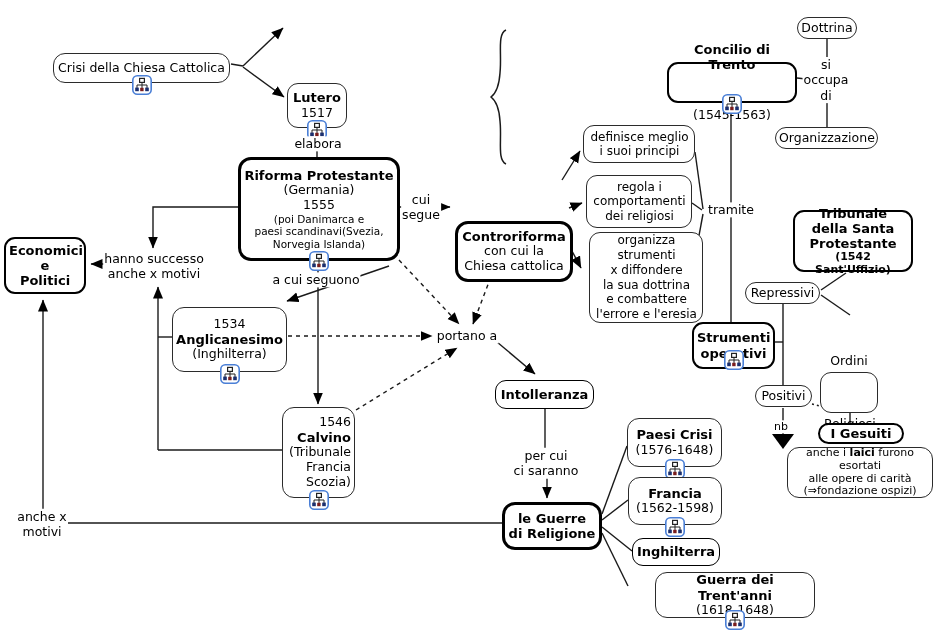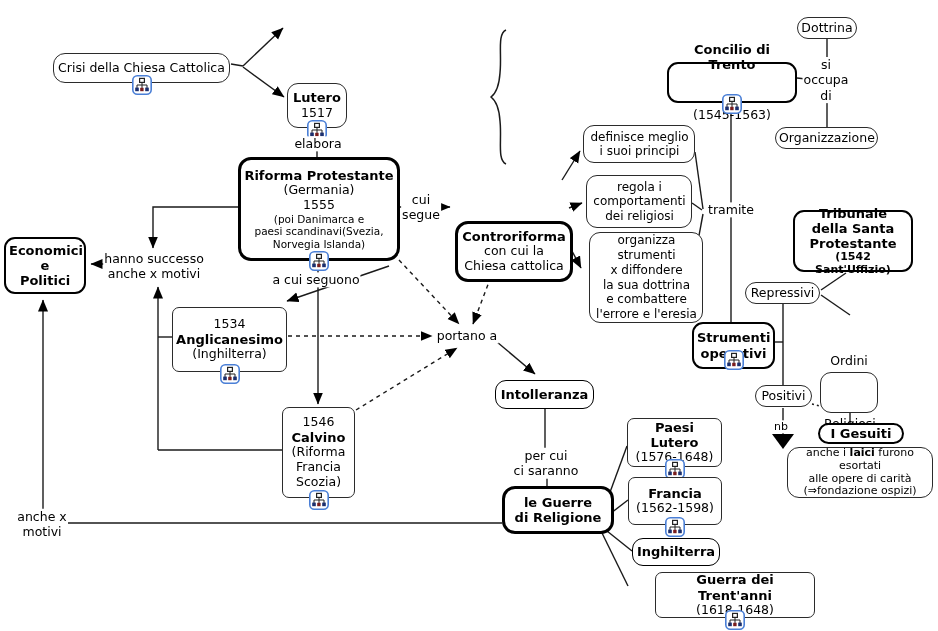--- a/index.html
+++ b/index.html
@@ -15,21 +15,21 @@
     text-align:center; font-size:12.5px; line-height:1.18;
     padding:1px 3px; z-index:2;
   }
   .node .bld { font-weight:bold; font-size:13px; }
   .node .sm  { font-size:10.5px; }
   .b16 { border-width:1.6px; }
   .b18 { border-width:1.8px; border-color:#000; }
   .b2  { border-width:2px;  border-color:#000; }
   .b25 { border-width:2.5px; border-color:#000; }
   .thick { border:3.5px solid #000; border-radius:13px; }
-  .r13 { border-radius:7px; }
+  .r13 { border-radius:12px; }
   .leftal { text-align:center; padding-left:4px; }
   .icon {
     position:absolute; left:50%; transform:translateX(-50%);
     bottom:-13px; width:20px; height:20px; z-index:5; display:block;
   }
   .icon-in { bottom:-3px; }
   .lbl {
     position:absolute; transform:translate(-50%,-50%);
     background:#fff; font-size:12.5px; line-height:1.22;
     text-align:center; white-space:nowrap; z-index:3; padding:0 1px;
@@ -244,47 +244,47 @@
     <span class="icon"><svg viewBox="0 0 20 20" width="20" height="20">
           <rect x="0.8" y="0.8" width="18.4" height="18.4" rx="4.5" fill="#ffffff" stroke="#4a7fd6" stroke-width="1.6"></rect>
           <rect x="7.6" y="3.4" width="4.8" height="4" fill="#fff" stroke="#222" stroke-width="1.2"></rect>
           <path d="M10,7.5 L10,10 M5,13 L5,10 L15,10 L15,13 M10,10 L10,13.5" stroke="#222" stroke-width="1" fill="none"></path>
           <rect x="3.2" y="12.6" width="3.6" height="3.6" fill="#1b2f6e"></rect>
           <rect x="8.2" y="12.8" width="3.4" height="3.4" fill="#7a1d1d"></rect>
           <rect x="13.2" y="12.6" width="3.6" height="3.6" fill="#1b2f6e"></rect>
         </svg></span>
   </div>
 
-  <div class="node b16 r13" style="left:282px;top:407px;width:73px;height:91px;">
+  <div class="node b16 r13" style="left:282px;top:407px;width:73px;height:91px;text-align:right;">
     <span>1546</span>
     <span class="bld">Calvino</span>
-    <span>(Riforma</span>
+    <span>(Tribunale</span>
     <span>Francia</span>
     <span>Scozia)</span>
     <span class="icon"><svg viewBox="0 0 20 20" width="20" height="20">
           <rect x="0.8" y="0.8" width="18.4" height="18.4" rx="4.5" fill="#ffffff" stroke="#4a7fd6" stroke-width="1.6"></rect>
           <rect x="7.6" y="3.4" width="4.8" height="4" fill="#fff" stroke="#222" stroke-width="1.2"></rect>
           <path d="M10,7.5 L10,10 M5,13 L5,10 L15,10 L15,13 M10,10 L10,13.5" stroke="#222" stroke-width="1" fill="none"></path>
           <rect x="3.2" y="12.6" width="3.6" height="3.6" fill="#1b2f6e"></rect>
           <rect x="8.2" y="12.8" width="3.4" height="3.4" fill="#7a1d1d"></rect>
           <rect x="13.2" y="12.6" width="3.6" height="3.6" fill="#1b2f6e"></rect>
         </svg></span>
   </div>
 
   <div class="node b18" style="left:495px;top:380px;width:99px;height:29px;">
     <span class="bld">Intolleranza</span>
   </div>
 
-  <div class="node thick" style="left:502px;top:486px;width:112px;height:48px;">
+  <div class="node thick" style="left:502px;top:502px;width:100px;height:48px;">
     <span class="bld">le Guerre</span>
     <span class="bld">di Religione</span>
   </div>
 
   <div class="node b16 r13" style="left:627px;top:418px;width:95px;height:49px;">
-    <span class="bld">Paesi Lutero</span>
+    <span class="bld">Paesi Crisi</span>
     <span>(1576-1648)</span>
     <span class="icon"><svg viewBox="0 0 20 20" width="20" height="20">
           <rect x="0.8" y="0.8" width="18.4" height="18.4" rx="4.5" fill="#ffffff" stroke="#4a7fd6" stroke-width="1.6"></rect>
           <rect x="7.6" y="3.4" width="4.8" height="4" fill="#fff" stroke="#222" stroke-width="1.2"></rect>
           <path d="M10,7.5 L10,10 M5,13 L5,10 L15,10 L15,13 M10,10 L10,13.5" stroke="#222" stroke-width="1" fill="none"></path>
           <rect x="3.2" y="12.6" width="3.6" height="3.6" fill="#1b2f6e"></rect>
           <rect x="8.2" y="12.8" width="3.4" height="3.4" fill="#7a1d1d"></rect>
           <rect x="13.2" y="12.6" width="3.6" height="3.6" fill="#1b2f6e"></rect>
         </svg></span>
   </div>

